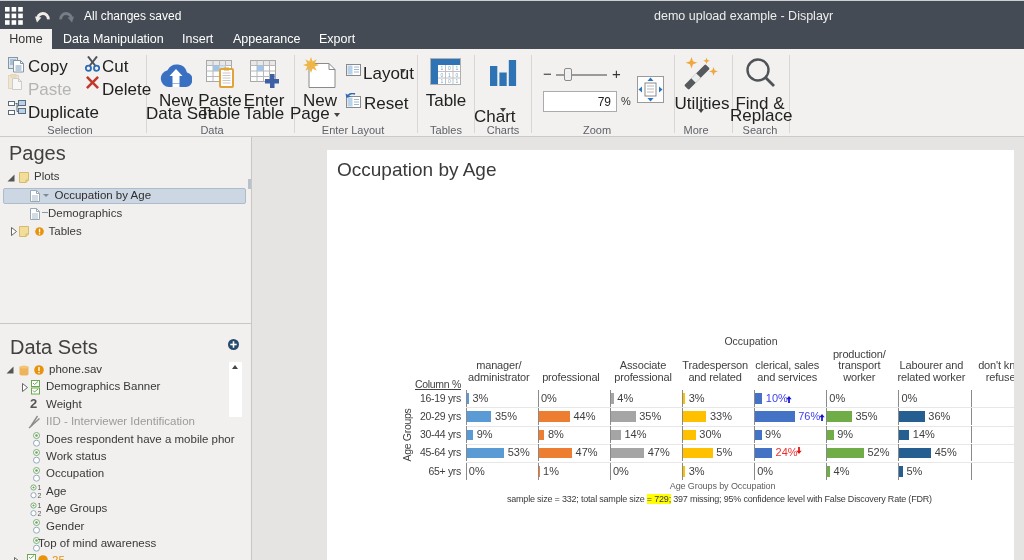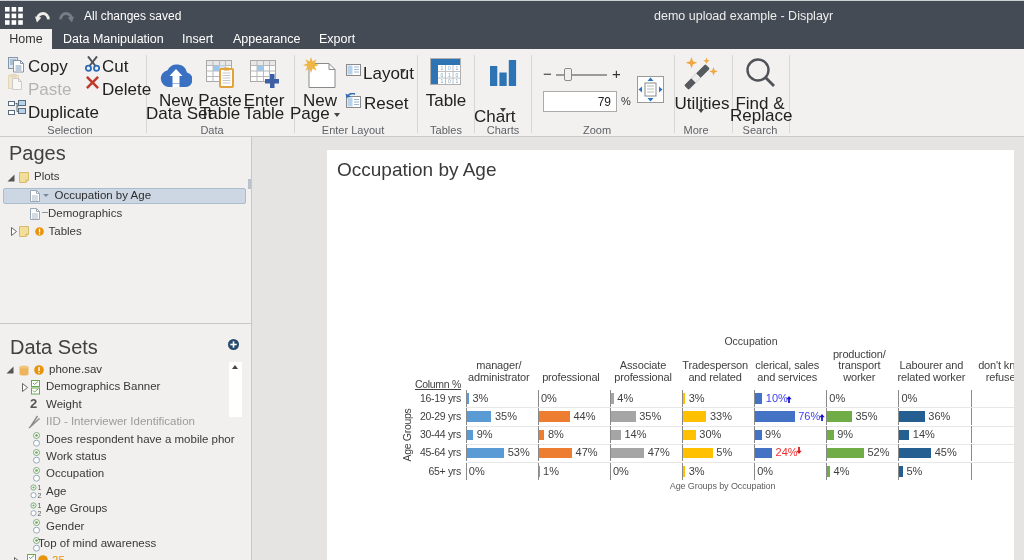--- a/index.html
+++ b/index.html
@@ -558,14 +558,15 @@
     <div class="ct" style="left:574.4px;top:241.8px;">0%</div>
     <div class="bar" style="left:572.4px;top:261.3px;width:25.4px;background:#255e91;"></div>
     <div class="ct" style="left:601.3px;top:260.0px;">36%</div>
     <div class="bar" style="left:572.4px;top:279.5px;width:9.9px;background:#255e91;"></div>
     <div class="ct" style="left:585.8px;top:278.2px;">14%</div>
     <div class="bar" style="left:572.4px;top:297.7px;width:31.8px;background:#255e91;"></div>
     <div class="ct" style="left:607.7px;top:296.4px;">45%</div>
     <div class="bar" style="left:572.4px;top:316.0px;width:3.5px;background:#255e91;"></div>
     <div class="ct" style="left:579.4px;top:314.7px;">5%</div>
     <div class="abs" style="left:95.6px;top:331px;width:600px;text-align:center;font-size:9px;letter-spacing:-0.1px;color:#606060;">Age Groups by Occupation</div>
+    <div class="abs" style="left:92.4px;top:343.5px;width:600px;text-align:center;font-size:9px;letter-spacing:-0.2px;color:#3a3a3a;">sample size = 332; total sample size <span style="background:#ffff00;">= 729;</span> 397 missing; 95% confidence level with False Discovery Rate (FDR)</div>
   </div>
 </div>
 
 </body></html>

